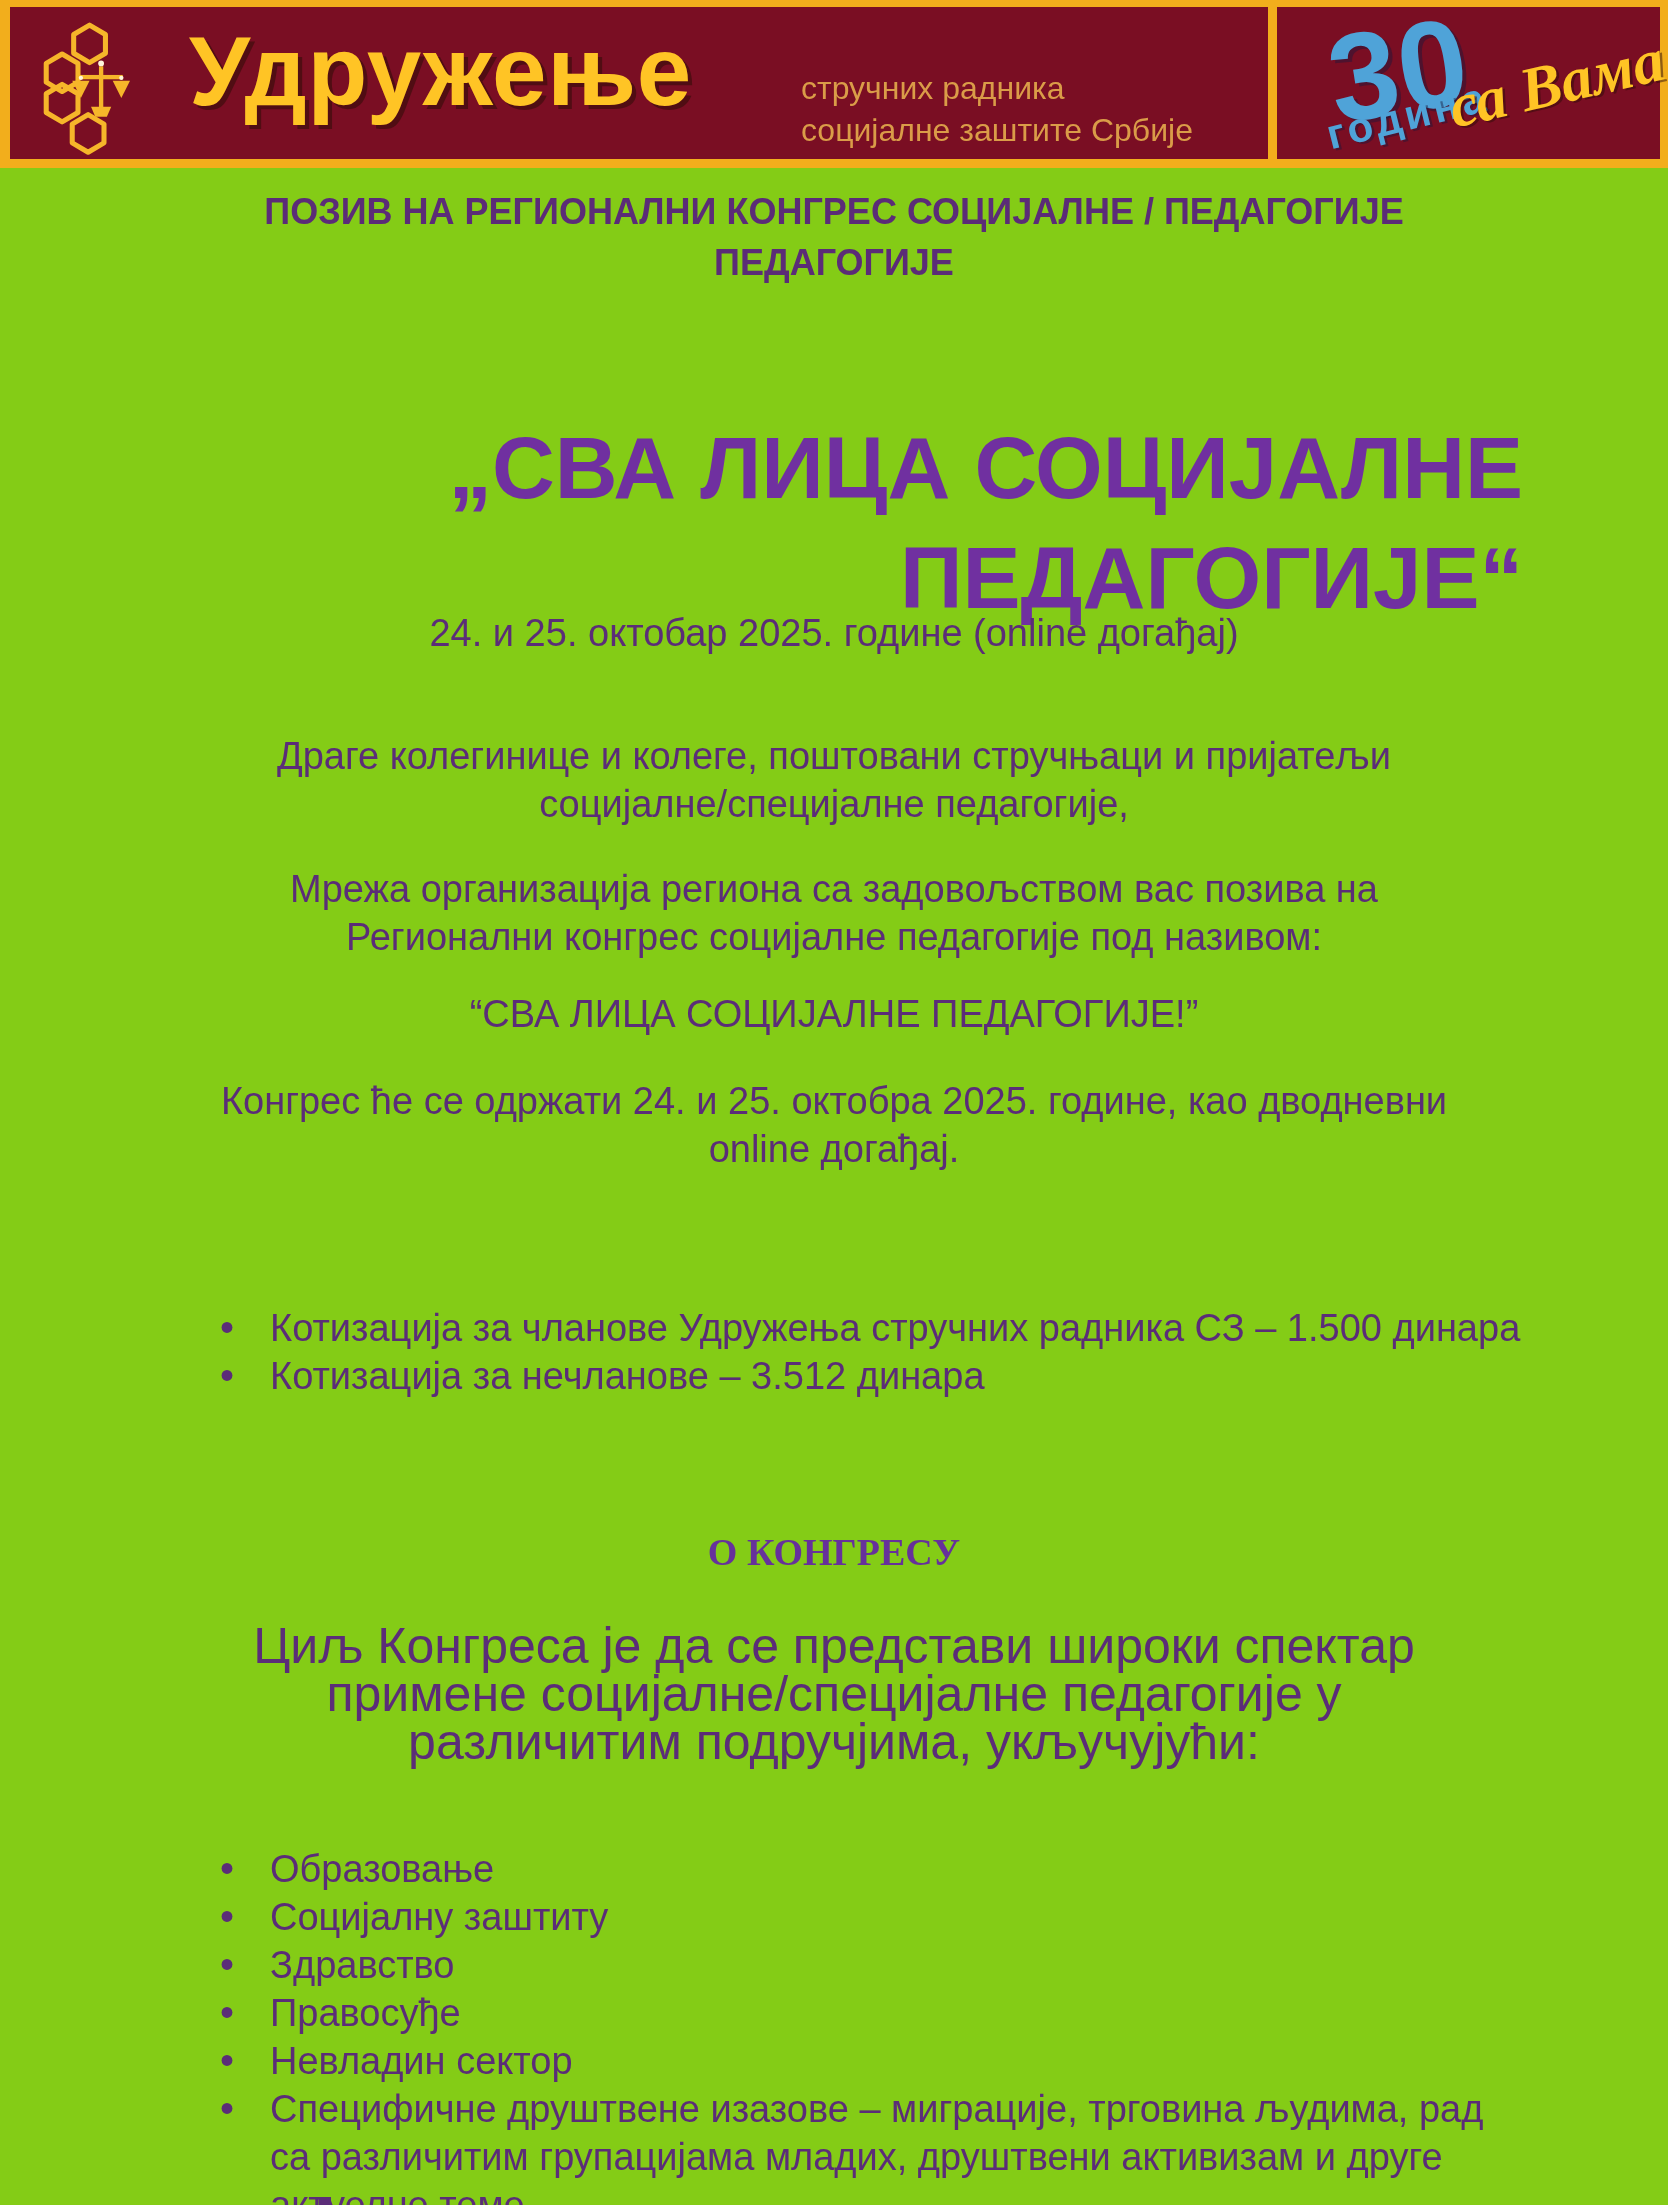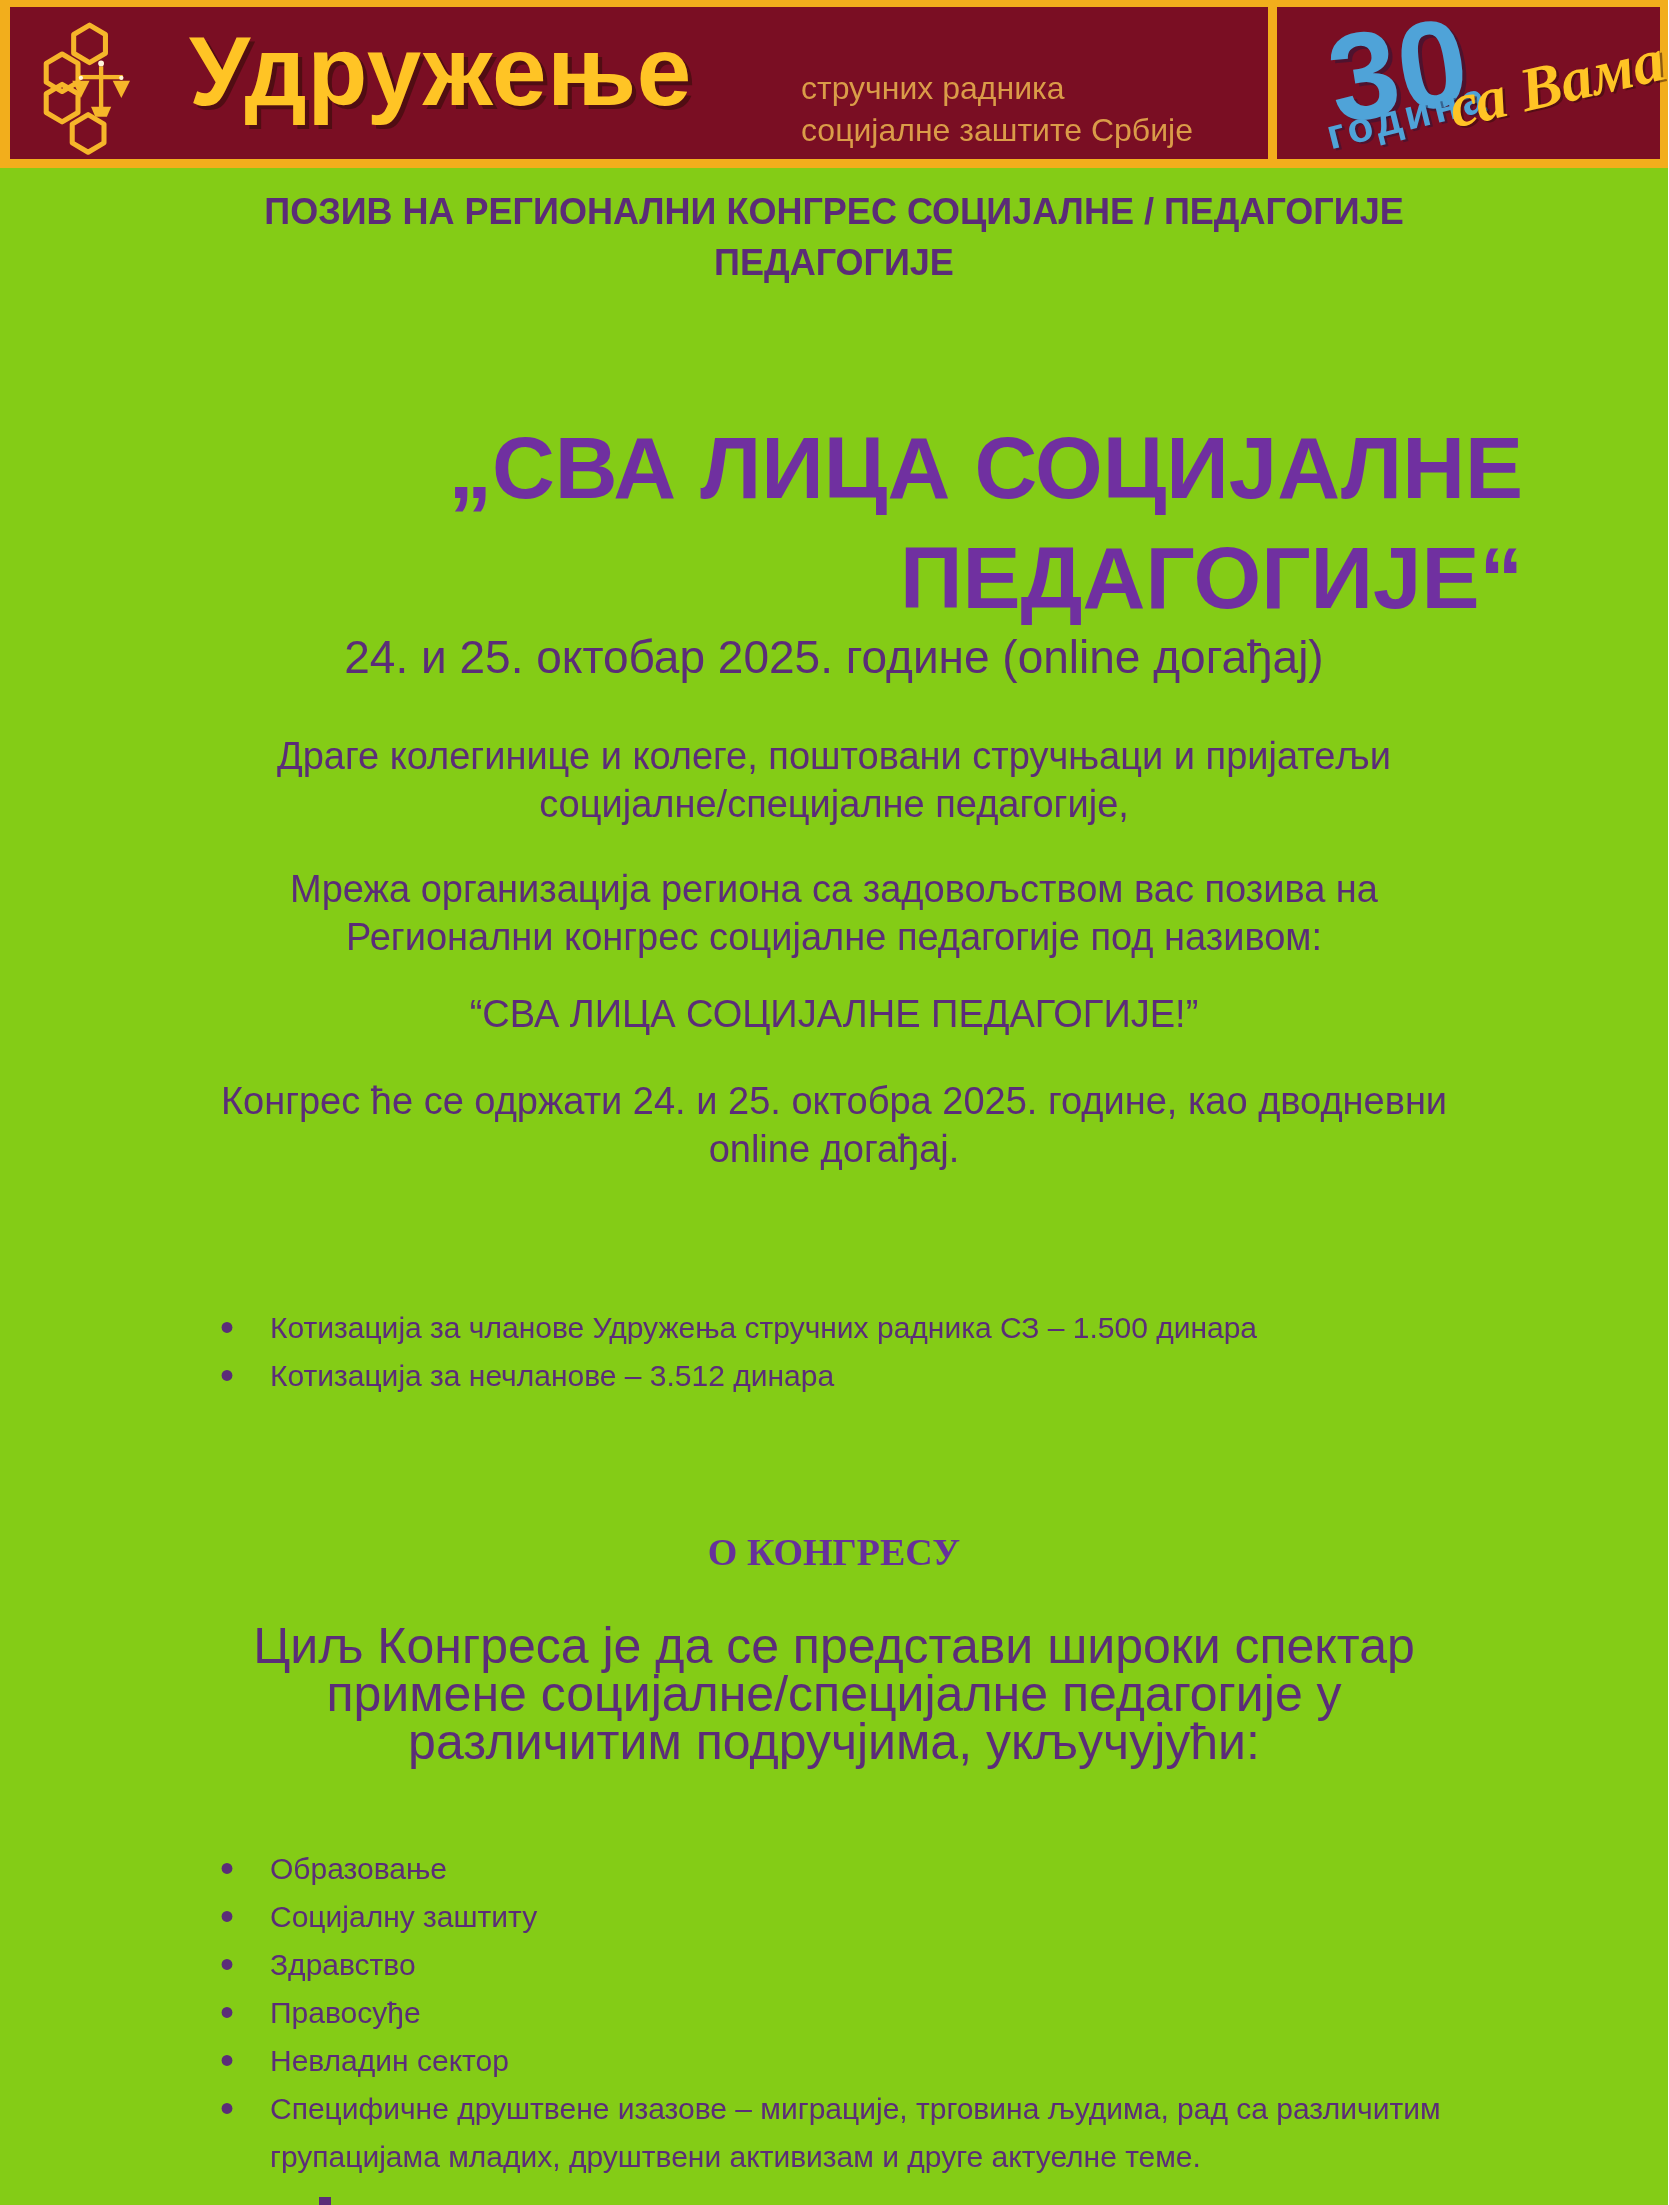--- a/index.html
+++ b/index.html
@@ -81,36 +81,36 @@
     top:186px;
     font-size:36px;font-weight:bold;line-height:51px;
     color:var(--purple-title);
   }
   .main-heading{
     top:413px;
     font-size:87px;font-weight:bold;line-height:110px;
     color:var(--purple-heading);
     text-align:right;
   }
-  .date-line{top:633px;font-size:46px;line-height:48px;}
+  .date-line{top:609px;font-size:38px;line-height:48px;}
   .greeting{top:732px;font-size:38px;line-height:48px;}
   .invitation{top:865px;font-size:38px;line-height:48px;}
   .quote-line{top:990px;font-size:38px;line-height:48px;}
   .dates-info{top:1077px;font-size:38px;line-height:48px;}
   .section-heading{
     top:1528px;
     font-size:38px;font-weight:bold;line-height:48px;
     color:#66319B;
     font-family:Liberation Serif, serif;
   }
   .goal{top:1622px;font-size:50px;line-height:48px;}
   ul.plist{
     position:absolute;left:217px;right:145px;
     list-style:none;text-align:left;
-    font-size:30px;line-height:48px;
+    font-size:38px;line-height:48px;
   }
   ul.plist li{position:relative;padding-left:53px;}
   ul.plist li::before{
     content:"\2022";
     position:absolute;left:2.9px;top:-1.4px;
     font-size:40px;
     color:var(--purple-body);
   }
   .fees-list{top:1304px;}
   .areas-list{top:1845px;line-height:46px;}

